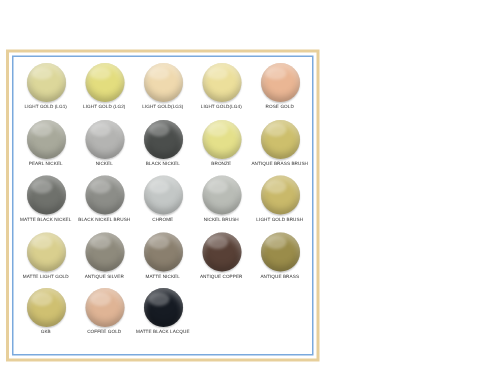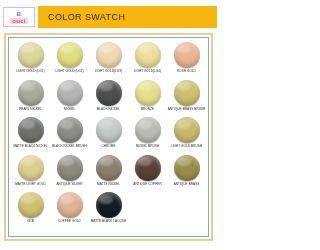--- a/index.html
+++ b/index.html
@@ -103,31 +103,20 @@
     letter-spacing:.05px;
     max-width:40px;
     word-break:break-word;
   }
 </style>
 </head>
 <body>
 
 <div class="page">
 
-  <div class="header">
-    <div class="logo-box">
-      <div class="logo">
-        <span class="logo-mark">B</span>
-        <span class="logo-word">ouci</span>
-      </div>
-    </div>
-    <div class="title-bar">
-      <span class="title">COLOR SWATCH</span>
-    </div>
-  </div>
 
   <div class="frame-outer">
     <div class="frame-inner">
       <div class="grid" id="grid">
           <div class="row">
             <div class="cell">
               <div class="disc" style="background: rgb(220, 215, 154);"></div>
               <div class="swatch-label">LIGHT GOLD (LG1)</div>
             </div>
             <div class="cell">

